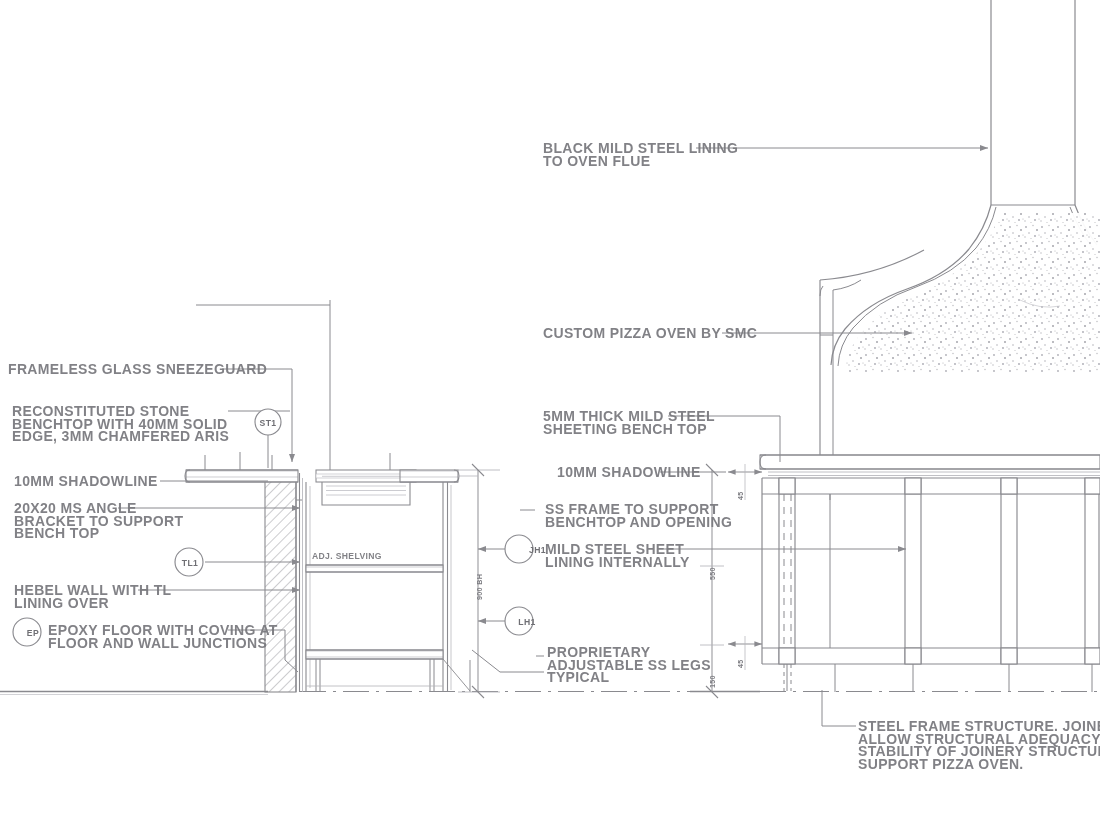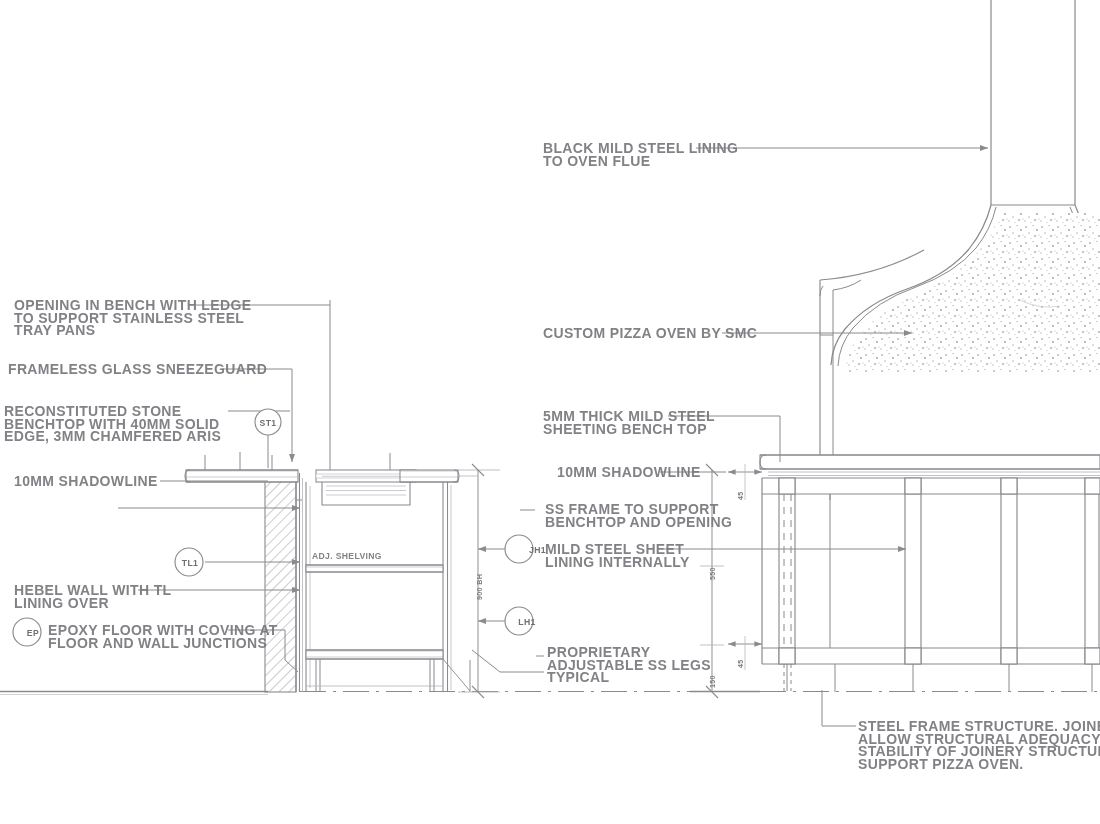--- a/index.html
+++ b/index.html
@@ -310,32 +310,32 @@
       <path d="M822,690 L822,726 L856,726" stroke-width="1.0"></path>
 
       <circle cx="519" cy="549" r="14" fill="#ffffff" stroke="#8a8a8f" stroke-width="1.15"></circle>
       <circle cx="519" cy="621" r="14" fill="#ffffff" stroke="#8a8a8f" stroke-width="1.15"></circle>
       <path d="M505,549 L478,549" stroke-width="1.0" marker-end="url(#arrowEnd)"></path>
       <path d="M505,621 L478,621" stroke-width="1.0" marker-end="url(#arrowEnd)"></path>
 
     </g>
   </svg>
 
-  <div class="anno" style="left:14px; top:299px;">OPENING IN BENCH WITH LEDGE
-TO SUPPORT STAINLESS STEEL
-TRAY PANS</div>
 
   <div class="anno" style="left:8px; top:363px;">FRAMELESS GLASS SNEEZEGUARD</div>
 
-  <div class="anno" style="left:4px; top:405px;">RECONSTITUTED STONE
+  <div class="anno" style="left:12px; top:405px;">RECONSTITUTED STONE
 BENCHTOP WITH 40MM SOLID
 EDGE, 3MM CHAMFERED ARIS</div>
 
   <div class="anno" style="left:14px; top:475px;">10MM SHADOWLINE</div>
 
+  <div class="anno" style="left:14px; top:502px;">20X20 MS ANGLE
+BRACKET TO SUPPORT
+BENCH TOP</div>
 
   <div class="anno" style="left:14px; top:584px;">HEBEL WALL WITH TL
 LINING OVER</div>
 
   <div class="anno" style="left:48px; top:624px;">EPOXY FLOOR WITH COVING AT
 FLOOR AND WALL JUNCTIONS</div>
 
   <div class="anno small" style="left:312px; top:551px;">ADJ. SHELVING</div>
 
   <div class="anno" style="left:543px; top:142px;">BLACK MILD STEEL LINING

